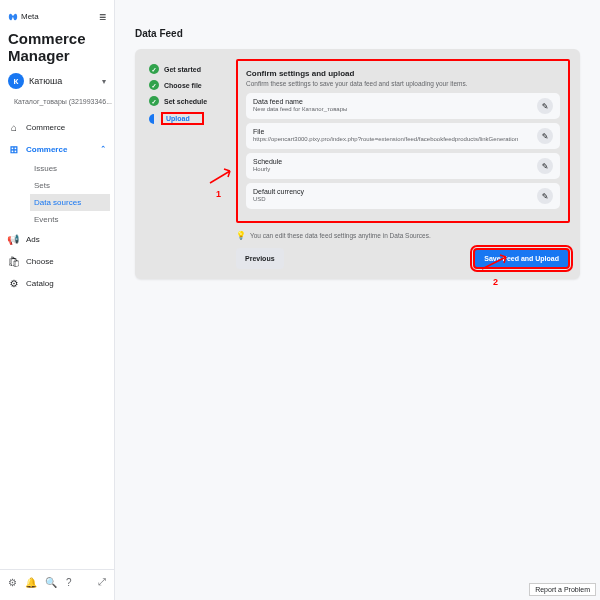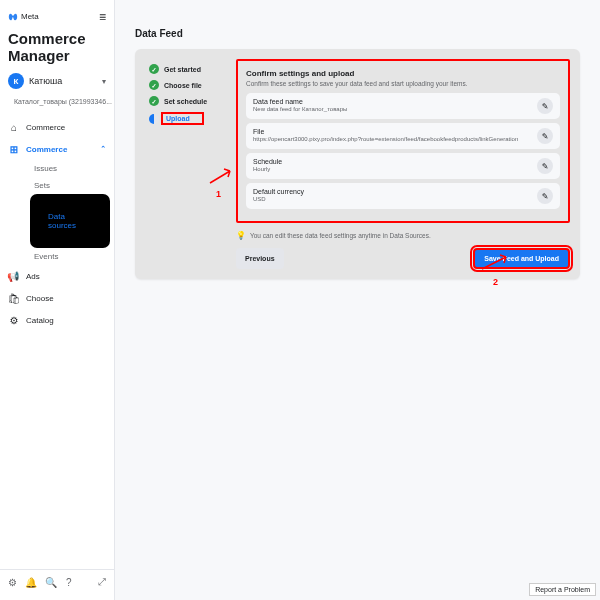--- a/index.html
+++ b/index.html
@@ -17,21 +17,21 @@
 .catalog-row{display:flex;align-items:center;gap:5px;padding:3px 8px;cursor:pointer;font-size:7px;color:#65676b;overflow:hidden;white-space:nowrap}
 .grid-icon{width:12px;height:12px;display:grid;grid-template-columns:1fr 1fr;grid-template-rows:1fr 1fr;gap:1px}
 .grid-icon span{background:#65676b}
 .nav{margin-top:6px;flex:1}
 .nav-item{display:flex;align-items:center;gap:6px;padding:5px 8px;cursor:pointer;font-size:8px;color:#1c1e21}
 .nav-item.active{color:#1877f2;font-weight:600}
 .nav-item .icon{width:12px;height:12px;display:flex;align-items:center;justify-content:center;font-size:10px}
 .caret{margin-left:auto;font-size:7px}
 .subnav{padding-left:26px}
 .subnav-item{padding:4px 8px;font-size:8px;color:#65676b;cursor:pointer}
-.subnav-item.selected{background:#000000;color:#1877f2;border-radius:7px;margin:0 4px;padding:18px}
+.subnav-item.selected{background:#e5e5e5;color:#1877f2;border-radius:0;margin:0 4px;padding:4px}
 .sidebar-footer{border-top:1px solid #e4e6eb;padding:6px 8px;display:flex;align-items:center;gap:8px;color:#65676b;font-size:10px}
 .sidebar-footer .right{margin-left:auto}
 .main{flex:1;background:#f7f8fa;padding:28px 20px;overflow:auto;position:relative}
 .page-title{font-size:10px;font-weight:700;margin-bottom:10px;color:#1c1e21}
 .card{background:#e5e5e5;border-radius:6px;box-shadow:0 1px 2px rgba(0,0,0,0.08);display:flex;padding:10px}
 .steps{width:85px;padding:2px 4px}
 .step{display:flex;align-items:center;gap:5px;padding:3px 0;font-size:7px;font-weight:600}
 .step.done{color:#1c1e21}
 .step.current{color:#1877f2}
 .check{width:10px;height:10px;border-radius:50%;background:#31a24c;color:#fff;display:flex;align-items:center;justify-content:center;font-size:6px}

